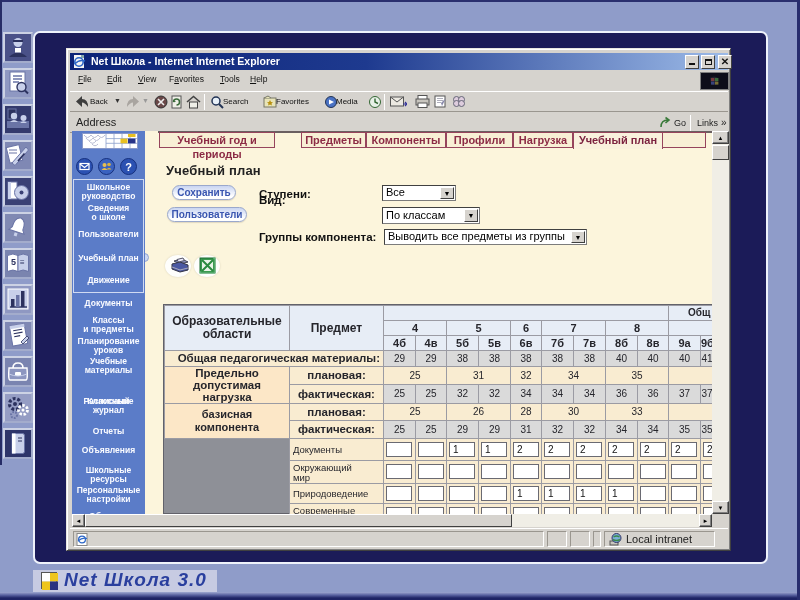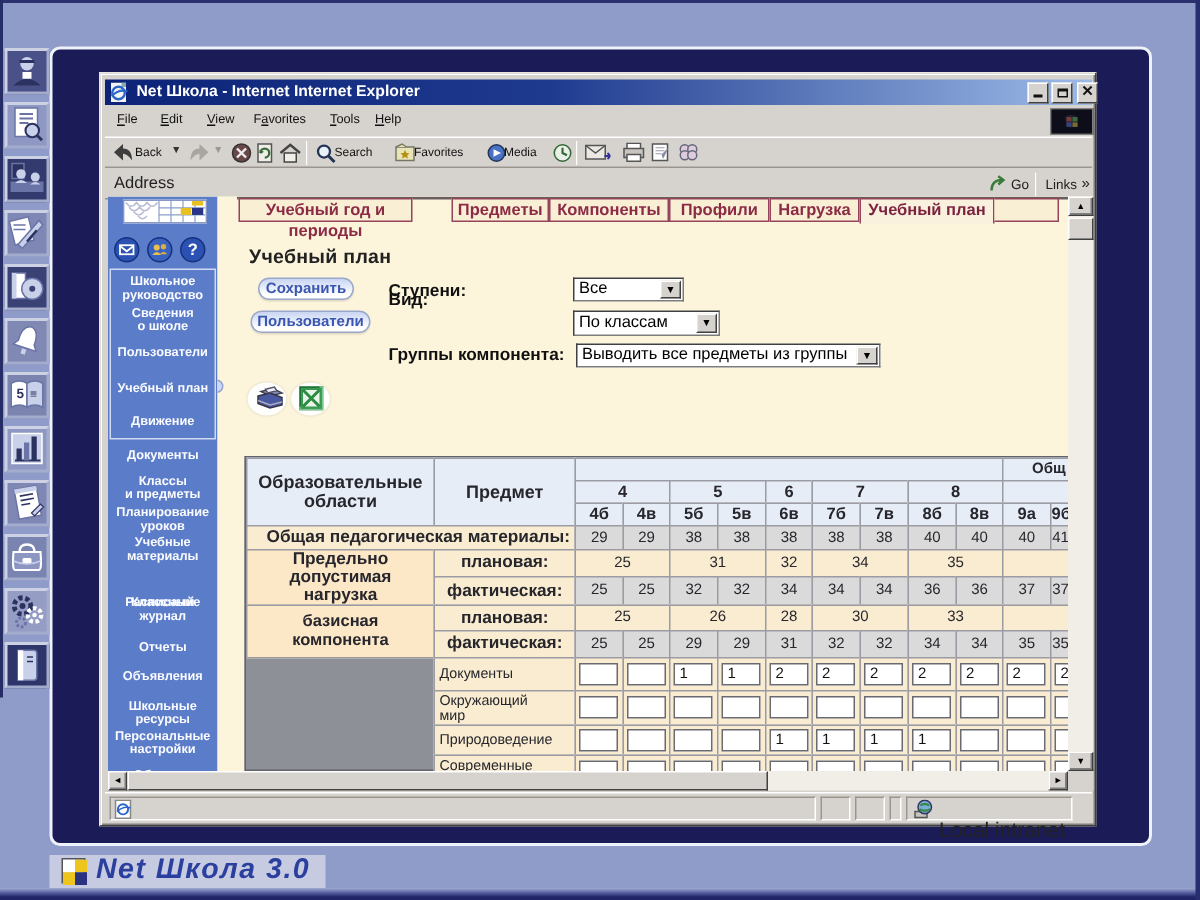--- a/index.html
+++ b/index.html
@@ -562,21 +562,21 @@
       </svg>
 <div class="abs spanel" style="left:477px;width:20px"></div>
 <div class="abs spanel" style="left:500px;width:20px"></div>
 <div class="abs spanel" style="left:523px;width:8px"></div>
 <div class="abs spanel" style="left:534px;width:111px"></div>
 <svg class="abs" style="left:538px;top:4px" width="14" height="13" viewBox="0 0 14 13">
         <rect x="2" y="8" width="8" height="4" fill="#c8c5be" stroke="#555"></rect>
         <circle cx="8.5" cy="5" r="4.5" fill="#7ab0d8" stroke="#336"></circle>
         <path d="M5.5 4 q3-2 6 0 M5 6.5 q3.5 2 7 0" stroke="#3a8a4a" stroke-width="1.5" fill="none"></path>
       </svg>
-<span class="abs" style="left:556px;top:16px;font-size:14px">Local intranet</span>
+<span class="abs" style="left:556px;top:4px;font-size:11px">Local intranet</span>
     </div>
 </div>
 
 <div class="abs" id="caption"></div>
 <div class="abs" id="caplogo"><svg width="16" height="17" viewBox="0 0 16 17">
       <rect width="8" height="8.5" fill="#fff"></rect>
       <rect x="8" width="8" height="8.5" fill="#eec51d"></rect>
       <rect y="8.5" width="8" height="8.5" fill="#eec51d"></rect>
       <rect x="8" y="8.5" width="8" height="8.5" fill="#2a3380"></rect>
     </svg></div>

